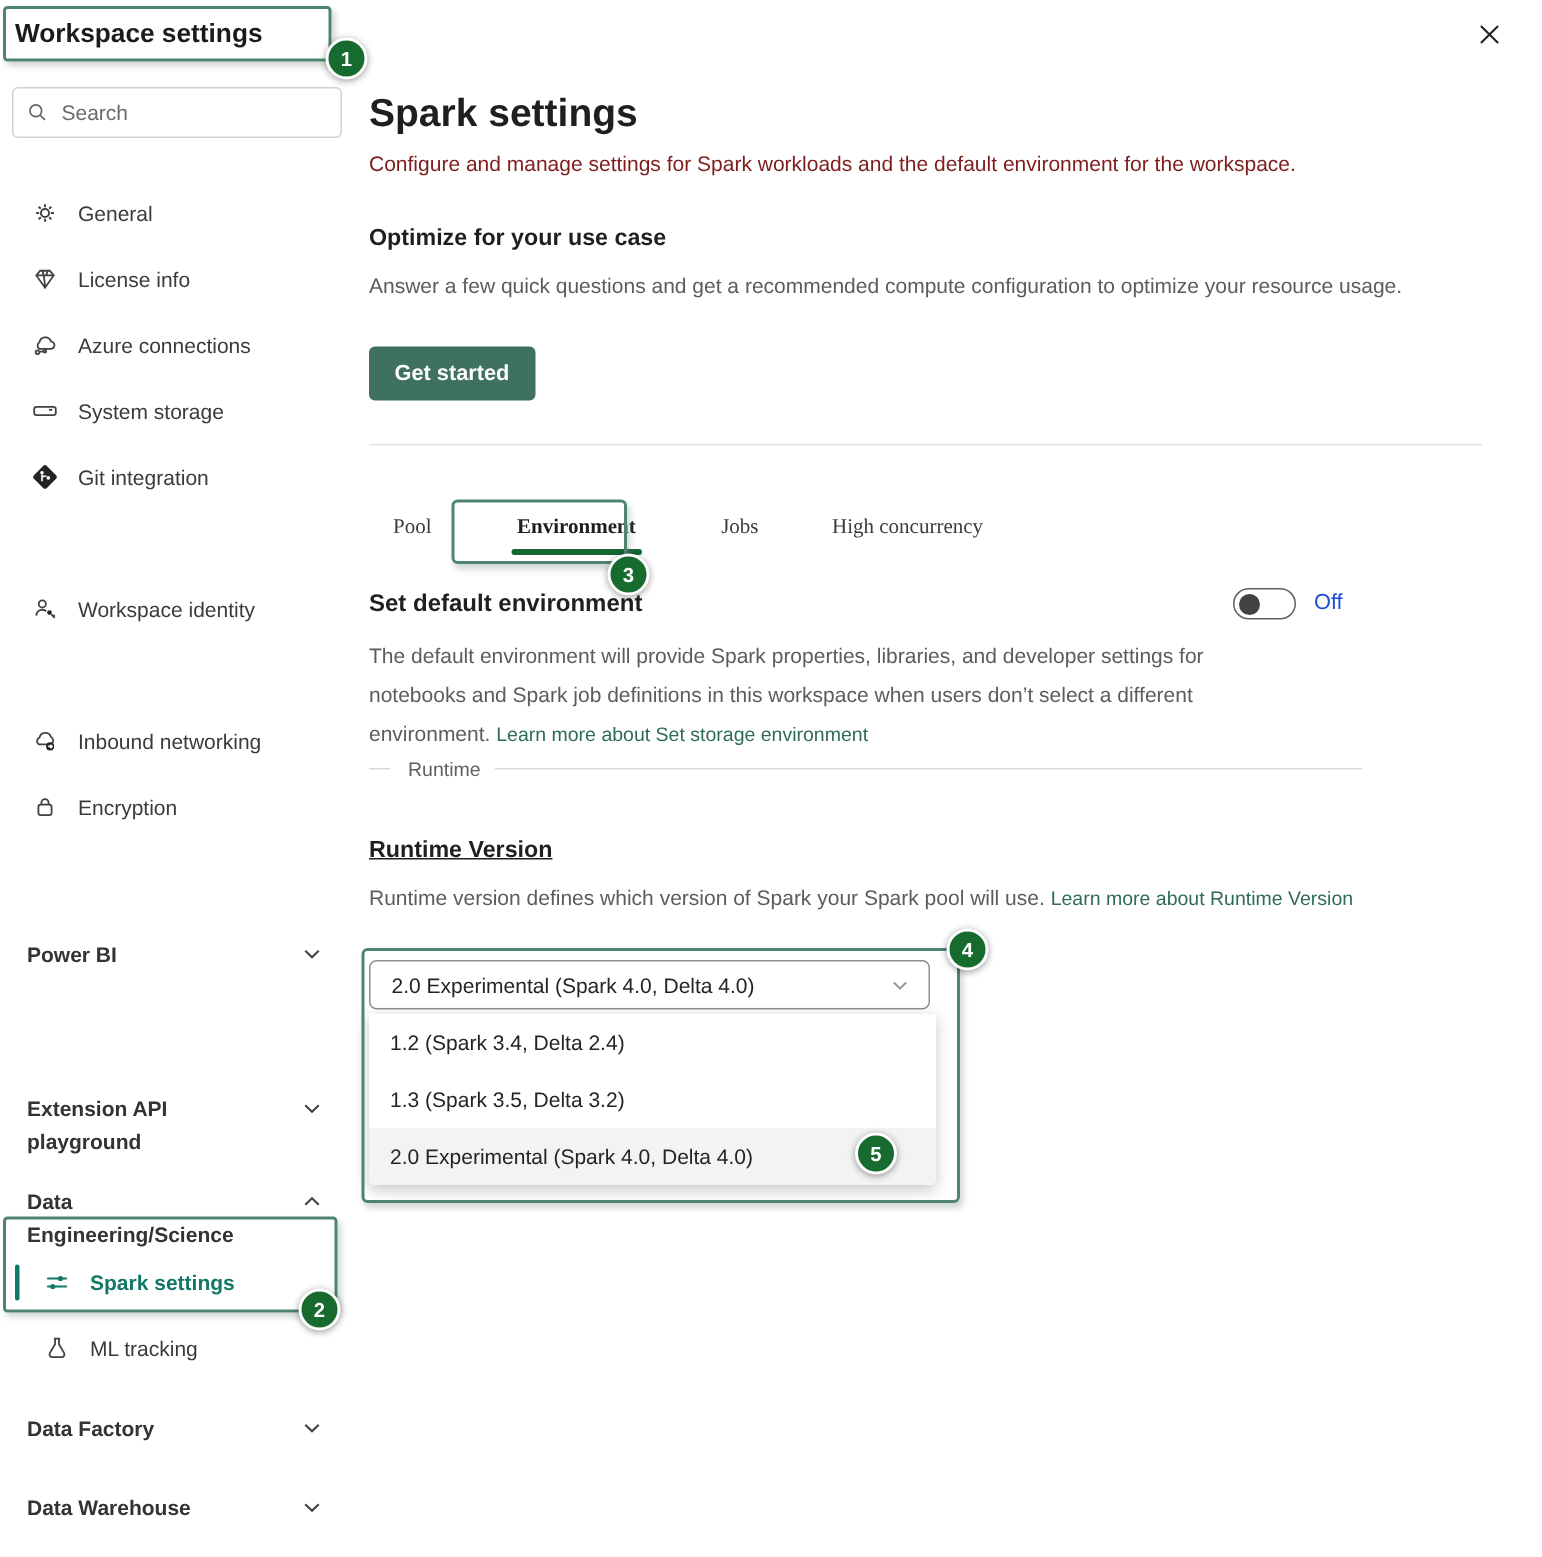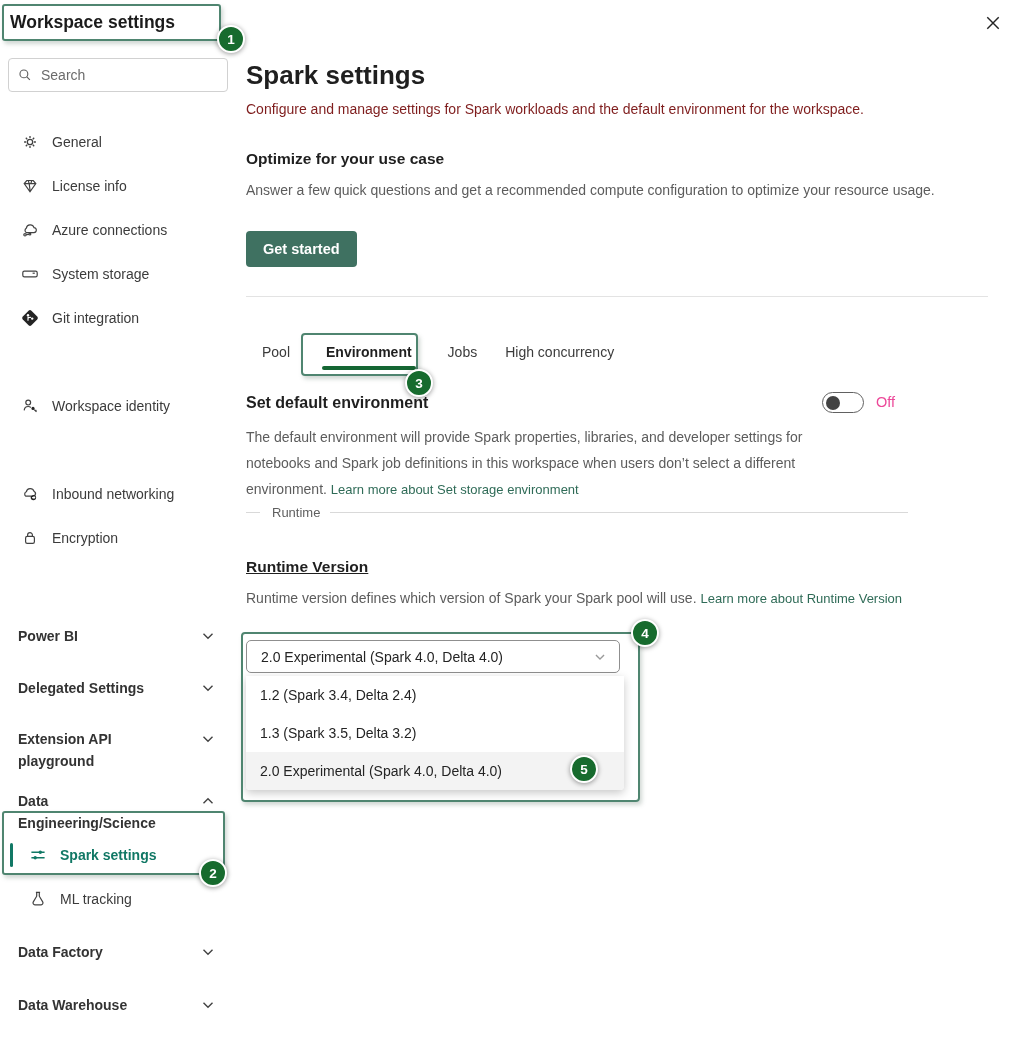--- a/index.html
+++ b/index.html
@@ -38,31 +38,31 @@
   .m-title { position:absolute; top:60px; left:0; font-size:26px; font-weight:600; color:#1f1f1f; }
   .m-sub { position:absolute; top:101px; left:0; width:742px; font-size:14px; color:#7f1d1d; }
   .h2 { font-size:15.5px; font-weight:700; color:#1f1f1f; }
   .opt-h { position:absolute; top:150px; left:0; }
   .opt-p { position:absolute; top:178px; left:0; width:722px; font-size:14px; color:#5c5c5c; line-height:25px; }
   .get-started { position:absolute; top:231px; left:0; height:36px; padding:0 17px; background:#3f7161; color:#fff;
                  border:none; border-radius:4px; font-size:14.5px; font-weight:700; cursor:pointer;
                  font-family:"Liberation Sans",sans-serif; }
   .hr { position:absolute; top:296px; left:0; width:742px; height:1px; background:#e3e3e3; }
 
-  .tabs { position:absolute; top:338px; left:12px; display:flex; gap:20px; }
+  .tabs { position:absolute; top:338px; left:12px; display:flex; gap:41px;font-family:Liberation Serif, serif; }
   .tab { font-size:14px; color:#3b3b3b; padding:6px 4px 12px 4px; cursor:pointer; position:relative; }
   .tab.sel { font-weight:700; color:#1f1f1f; padding-left:12px; padding-right:12px; }
   .tab.sel::after { content:""; position:absolute; left:8px; right:8px; bottom:2px; height:4px;
                     background:#156633; border-radius:2px; }
 
   .sde-h { position:absolute; top:394px; left:0; font-size:16px; }
   .toggle { position:absolute; top:392px; left:576px; width:42px; height:21px; border:1px solid #616161;
             border-radius:11px; background:#fff; cursor:pointer; }
   .toggle .knob { position:absolute; left:3px; top:2.5px; width:14px; height:14px; border-radius:50%; background:#424242; }
-  .toggle-lbl { position:absolute; top:394px; left:630px; font-size:14.5px; color:#ec4899; }
+  .toggle-lbl { position:absolute; top:394px; left:630px; font-size:14.5px; color:#1d4ed8; }
   .sde-p { position:absolute; top:424px; left:0; width:608px; font-size:14px; color:#5c5c5c; line-height:26px; }
   .link { color:#2f6b57; font-size:13px; cursor:pointer; text-decoration:none; }
 
   .rt-div { position:absolute; top:505px; left:0; width:662px; display:flex; align-items:center; }
   .rt-div .ln { height:1px; background:#d9d9d9; }
   .rt-div .ln.short { width:14px; }
   .rt-div .ln.long { flex:1; }
   .rt-div .rlbl { font-size:13px; color:#5f5f5f; margin:0 10px 0 12px; }
 
   .rv-h { position:absolute; top:558px; left:0;text-decoration:underline; }
@@ -164,26 +164,20 @@
         </svg>
       <span class="lbl">Encryption</span>
     </div>
 
     <div class="sb-section" style="top:625px">
       <span class="slbl">Power BI</span>
       <svg class="chev" viewBox="0 0 20 20" fill="none" stroke="currentColor" stroke-width="1.4">
           <path d="M5.5 7.8l4.5 4.4 4.5-4.4"></path>
         </svg>
     </div>
-    <div class="sb-section" style="top:677px">
-      <span class="slbl">Delegated Settings</span>
-      <svg class="chev" viewBox="0 0 20 20" fill="none" stroke="currentColor" stroke-width="1.4">
-          <path d="M5.5 7.8l4.5 4.4 4.5-4.4"></path>
-        </svg>
-    </div>
     <div class="sb-section" style="top:728px">
       <span class="slbl" style="width:150px">Extension API playground</span>
       <svg class="chev" viewBox="0 0 20 20" fill="none" stroke="currentColor" stroke-width="1.4">
           <path d="M5.5 7.8l4.5 4.4 4.5-4.4"></path>
         </svg>
     </div>
     <div class="sb-section" style="top:790px">
       <span class="slbl" style="width:150px">Data Engineering/Science</span>
       <svg class="chev" viewBox="0 0 20 20" fill="none" stroke="currentColor" stroke-width="1.4">
           <path d="M5.5 12.2L10 7.8l4.5 4.4"></path>

